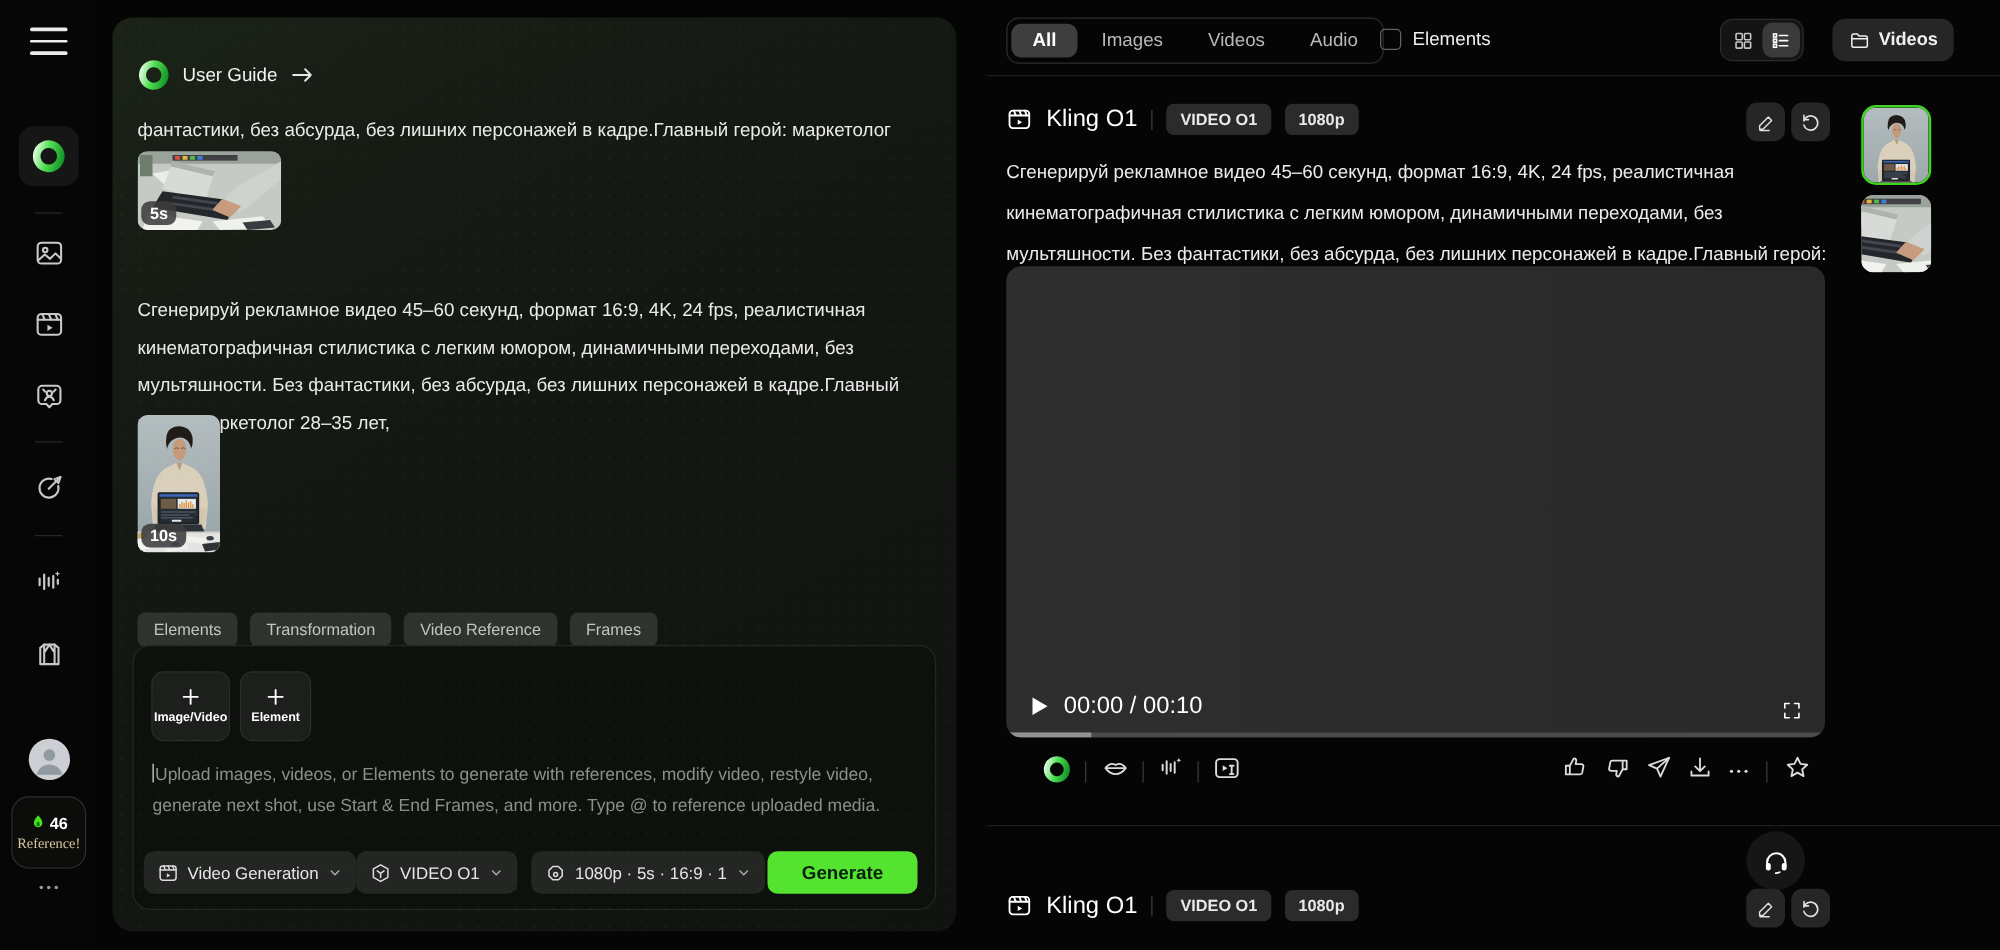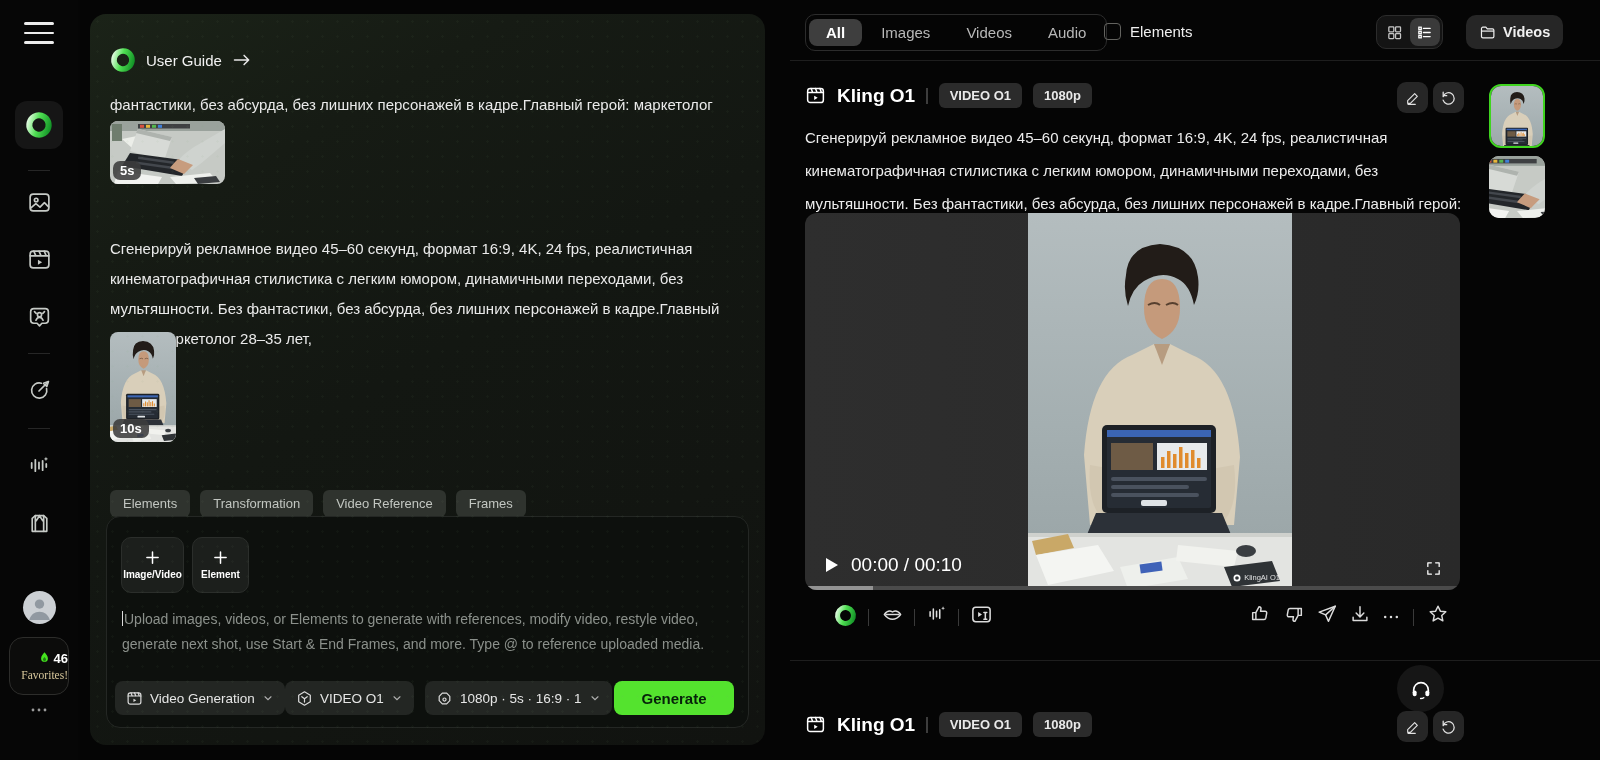--- a/index.html
+++ b/index.html
@@ -9,21 +9,21 @@
   svg { display:block; }
 
   
   #sidebar { position:absolute; left:0; top:0; width:78px; height:760px; background:#060606; }
   .burger { position:absolute; left:24px; top:22px; width:30px; height:22px; display:flex; flex-direction:column; justify-content:space-between; cursor:pointer; }
   .burger i { display:block; height:2.6px; background:#ececec; border-radius:2px; }
   .logo-btn { position:absolute; left:15px; top:101px; width:48px; height:48px; background:#161616; border-radius:12px; display:flex; align-items:center; justify-content:center; }
   .side-div { position:absolute; left:28px; width:22px; height:1px; background:#262626; }
   .side-ic { position:absolute; left:27px; width:25px; height:25px; color:#c6cac6; }
   .avatar { position:absolute; left:23px; top:591px; width:33px; height:33px; border-radius:50%; background:#ccd0d4; overflow:hidden; display:flex; align-items:center; justify-content:center; }
-  .subbox { position:absolute; left:9px; top:637px; width:60px; height:58px; border:1px solid #2d2d2b; border-radius:14px; background:#0c0c0b; display:flex; flex-direction:column; align-items:flex-end; justify-content:center; gap:3px; }
+  .subbox { position:absolute; left:9px; top:637px; width:60px; height:58px; border:1px solid #2d2d2b; border-radius:14px; background:#0c0c0b; display:flex; flex-direction:column; align-items:center; justify-content:center; gap:3px; }
   .credrow { display:flex; align-items:center; gap:3px; font-size:13px; font-weight:bold; color:#fff; }
   .sublabel { font-family:"Liberation Serif", serif; font-size:11.5px; color:#d8c89c; }
   .side-more { position:absolute; left:30px; top:707px; color:#9a9a9a; }
 
   
   #chat { position:absolute; left:90px; top:14px; width:675px; height:731px; border-radius:16px;
           background:linear-gradient(150deg,#1b2318 0%,#161b14 22%,#131712 48%,#111310 100%); }
   #chat::after { content:""; position:absolute; inset:0; border-radius:16px; pointer-events:none;
           background-image:radial-gradient(rgba(120,160,110,0.05) 1px, transparent 1.3px); background-size:15px 15px; }
   .chat-head { position:absolute; left:20px; top:33px; display:flex; align-items:center; gap:10px; cursor:pointer; }
@@ -48,21 +48,21 @@
   .fav { position:absolute; left:1104px; top:23px; display:flex; align-items:center; gap:9px; cursor:pointer; }
   .fav .box { width:17px; height:17px; border:1.5px solid #63635f; border-radius:4px; background:transparent; }
   .fav .lab { font-size:15px; color:#efefef; }
   .vtoggle { position:absolute; left:1376px; top:15px; width:67px; height:34px; background:#141414; border:1px solid #2c2c2c; border-radius:10px; display:flex; padding:2px; }
   .vseg { flex:1; display:flex; align-items:center; justify-content:center; border-radius:8px; cursor:pointer; color:#c6c6c6; }
   .vseg.active { background:#3a3a3a; color:#fff; }
   .assets { position:absolute; left:1466px; top:15px; height:34px; background:#262626; border-radius:10px; display:flex; align-items:center; gap:7px; padding:0 13px; font-size:14.5px; font-weight:bold; color:#f0f0f0; cursor:pointer; }
   .hdiv { position:absolute; left:790px; width:810px; height:1px; background:#1e1e1e; }
 
   .item-head { position:absolute; left:805px; display:flex; align-items:center; gap:11px; }
-  .item-title { font-size:19px; font-weight:bold; color:#fff; }
+  .item-title { font-size:19px; font-weight:normal; color:#fff; }
   .vsep { width:1.5px; height:16px; background:#3d3d3d; }
   .badge { background:#2b2b2b; border-radius:6px; padding:5px 11px; font-size:13px; font-weight:bold; color:#e9e9e9; }
   .sqbtn { position:absolute; width:31px; height:31px; background:#262626; border-radius:9px; display:flex; align-items:center; justify-content:center; color:#e2e2e2; cursor:pointer; }
   .prompt { position:absolute; left:805px; top:121px; width:660px; font-size:15px; line-height:33px; color:#ececec; }
 
   #player { position:absolute; left:805px; top:213px; width:655px; height:377px; border-radius:12px; background:linear-gradient(90deg,#2e2e2e,#292929); overflow:hidden; }
   #pvideo { position:absolute; left:223px; top:0; width:264px; height:377px; }
   .wm { position:absolute; right:12px; bottom:8px; display:flex; align-items:center; gap:3px; font-size:7.5px; color:rgba(255,255,255,0.85); }
   .pctl { position:absolute; left:20px; bottom:14px; display:flex; align-items:center; gap:12px; }
   .ptime { font-size:19px; color:#fff; }
@@ -238,21 +238,21 @@
     <div class="subbox">
       <div class="credrow">
         <span>
           <svg width="13" height="15" viewBox="0 0 24 26" fill="#46e41f">
               <path d="M12 1.5c3.2 4.2 6.3 7 6.3 11.3a6.3 6.3 0 1 1-12.6 0C5.7 8.5 8.8 5.7 12 1.5z"></path>
               <path d="M12 10c1.4 1.9 2.8 3.1 2.8 5a2.8 2.8 0 1 1-5.6 0c0-1.9 1.4-3.1 2.8-5z" fill="#1e7d12"></path>
             </svg>
         </span>
         <span>46</span>
       </div>
-      <div class="sublabel">Favorites!</div>
+      <div class="sublabel">Reference!</div>
     </div>
 
     <div class="side-more">
       <svg width="18" height="6" viewBox="0 0 18 6" fill="currentColor">
           <circle cx="3" cy="3" r="1.4"></circle>
           <circle cx="9" cy="3" r="1.4"></circle>
           <circle cx="15" cy="3" r="1.4"></circle>
         </svg>
     </div>
   </nav>
@@ -436,31 +436,20 @@
   <div class="sqbtn" style="left:1433px; top:82px;">
     <svg width="17" height="17" viewBox="0 0 24 24" fill="none" stroke="currentColor" stroke-width="1.8" stroke-linecap="round" stroke-linejoin="round">
         <path d="M4.5 4.5v5h5"></path>
         <path d="M4.8 9.3a8 8 0 1 1-1 4.7" transform="rotate(-12 12 12)"></path>
       </svg>
   </div>
 
   <div class="prompt">Сгенерируй рекламное видео 45–60 секунд, формат 16:9, 4K, 24 fps, реалистичная кинематографичная стилистика с легким юмором, динамичными переходами, без мультяшности. Без фантастики, без абсурда, без лишних персонажей в кадре.Главный герой: маркетолог 28–35 лет, нейтральная</div>
 
   <div id="player">
-    <div id="pvideo">
-      <svg width="264" height="377" viewBox="0 0 264 377">
-          <use href="#g-portrait"></use>
-        </svg>
-      <div class="wm">
-        <svg width="8" height="8" viewBox="0 0 24 24">
-            <circle cx="12" cy="12" r="8" fill="none" stroke="#fff" stroke-width="5"></circle>
-          </svg>
-        <span>KlingAI O1</span>
-      </div>
-    </div>
     <div class="pctl">
       <span>
         <svg width="14" height="16" viewBox="0 0 14 16" fill="#fff">
             <path d="M1 1l12 7L1 15z"></path>
           </svg>
       </span>
       <span class="ptime">00:00 / 00:10</span>
     </div>
     <span class="fsbtn">
       <svg width="17" height="17" viewBox="0 0 24 24" fill="none" stroke="#fff" stroke-width="1.8" stroke-linecap="round" stroke-linejoin="round">

